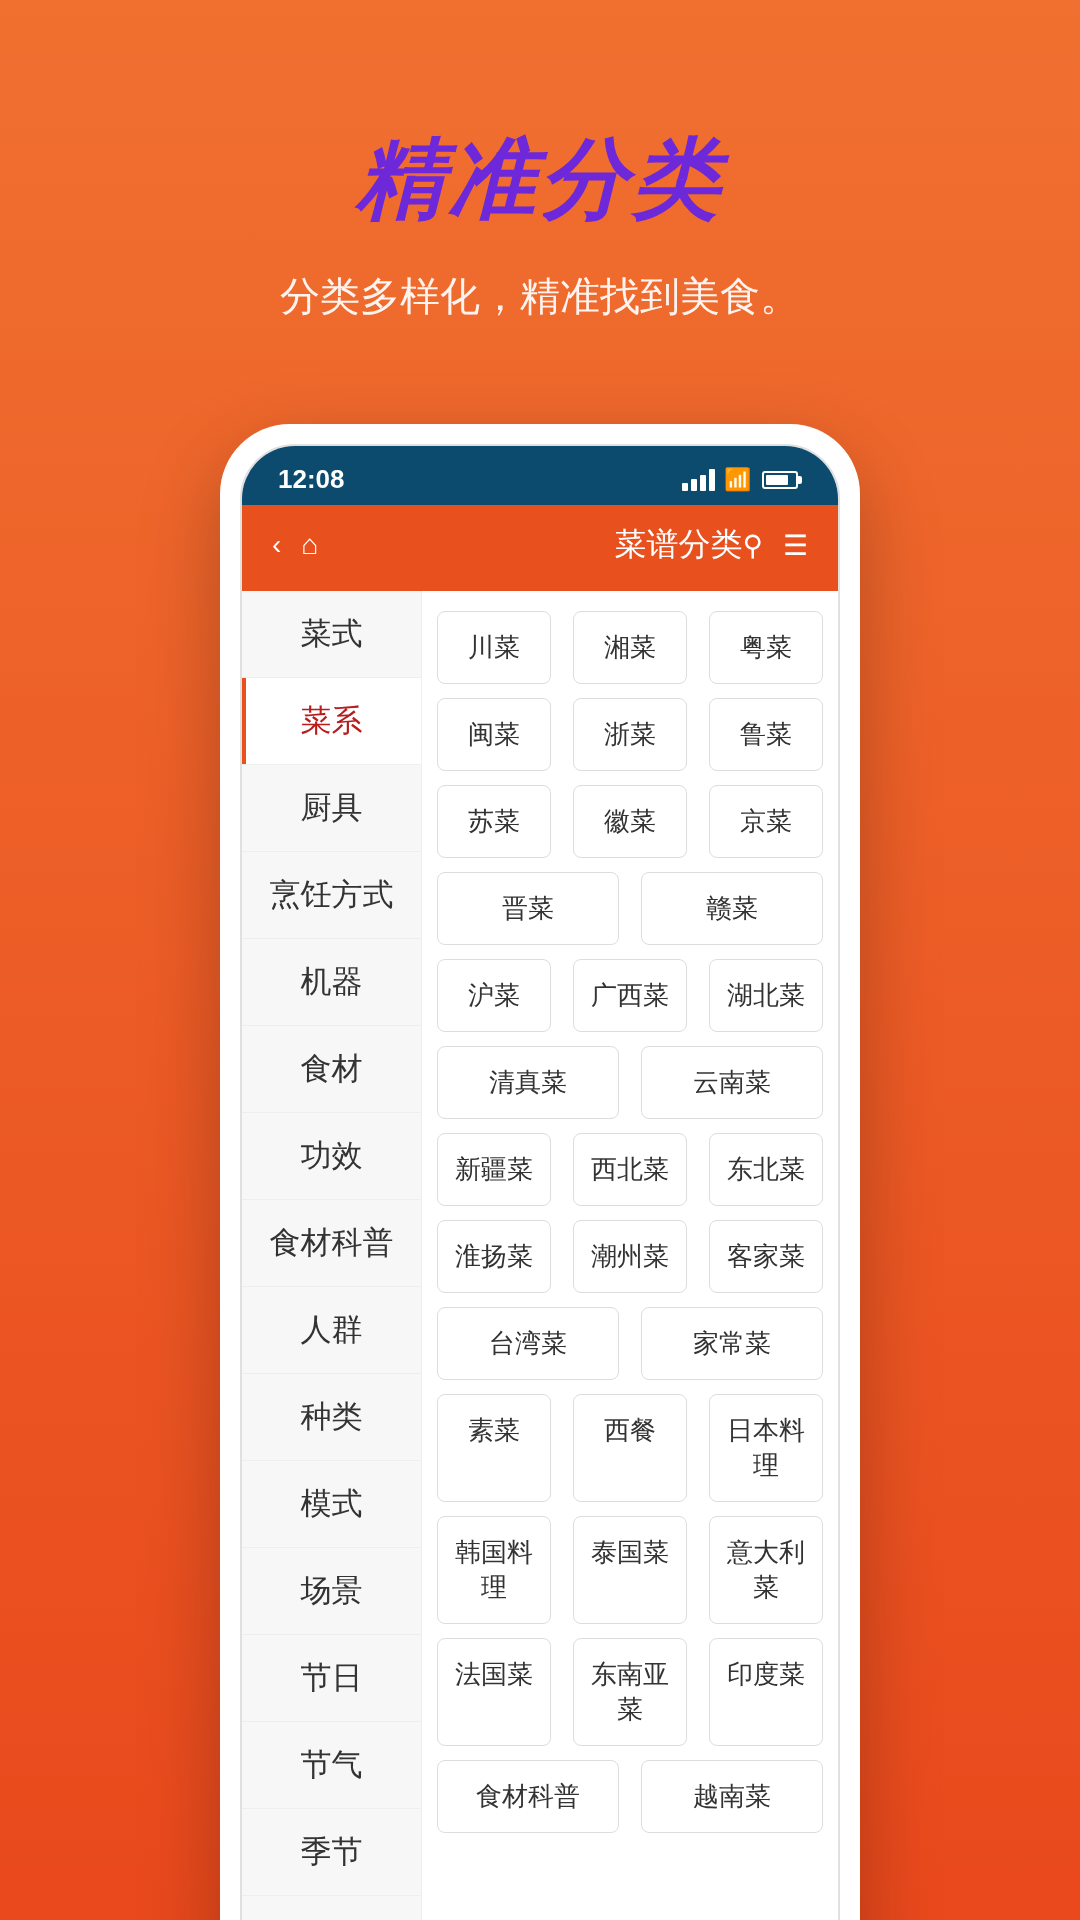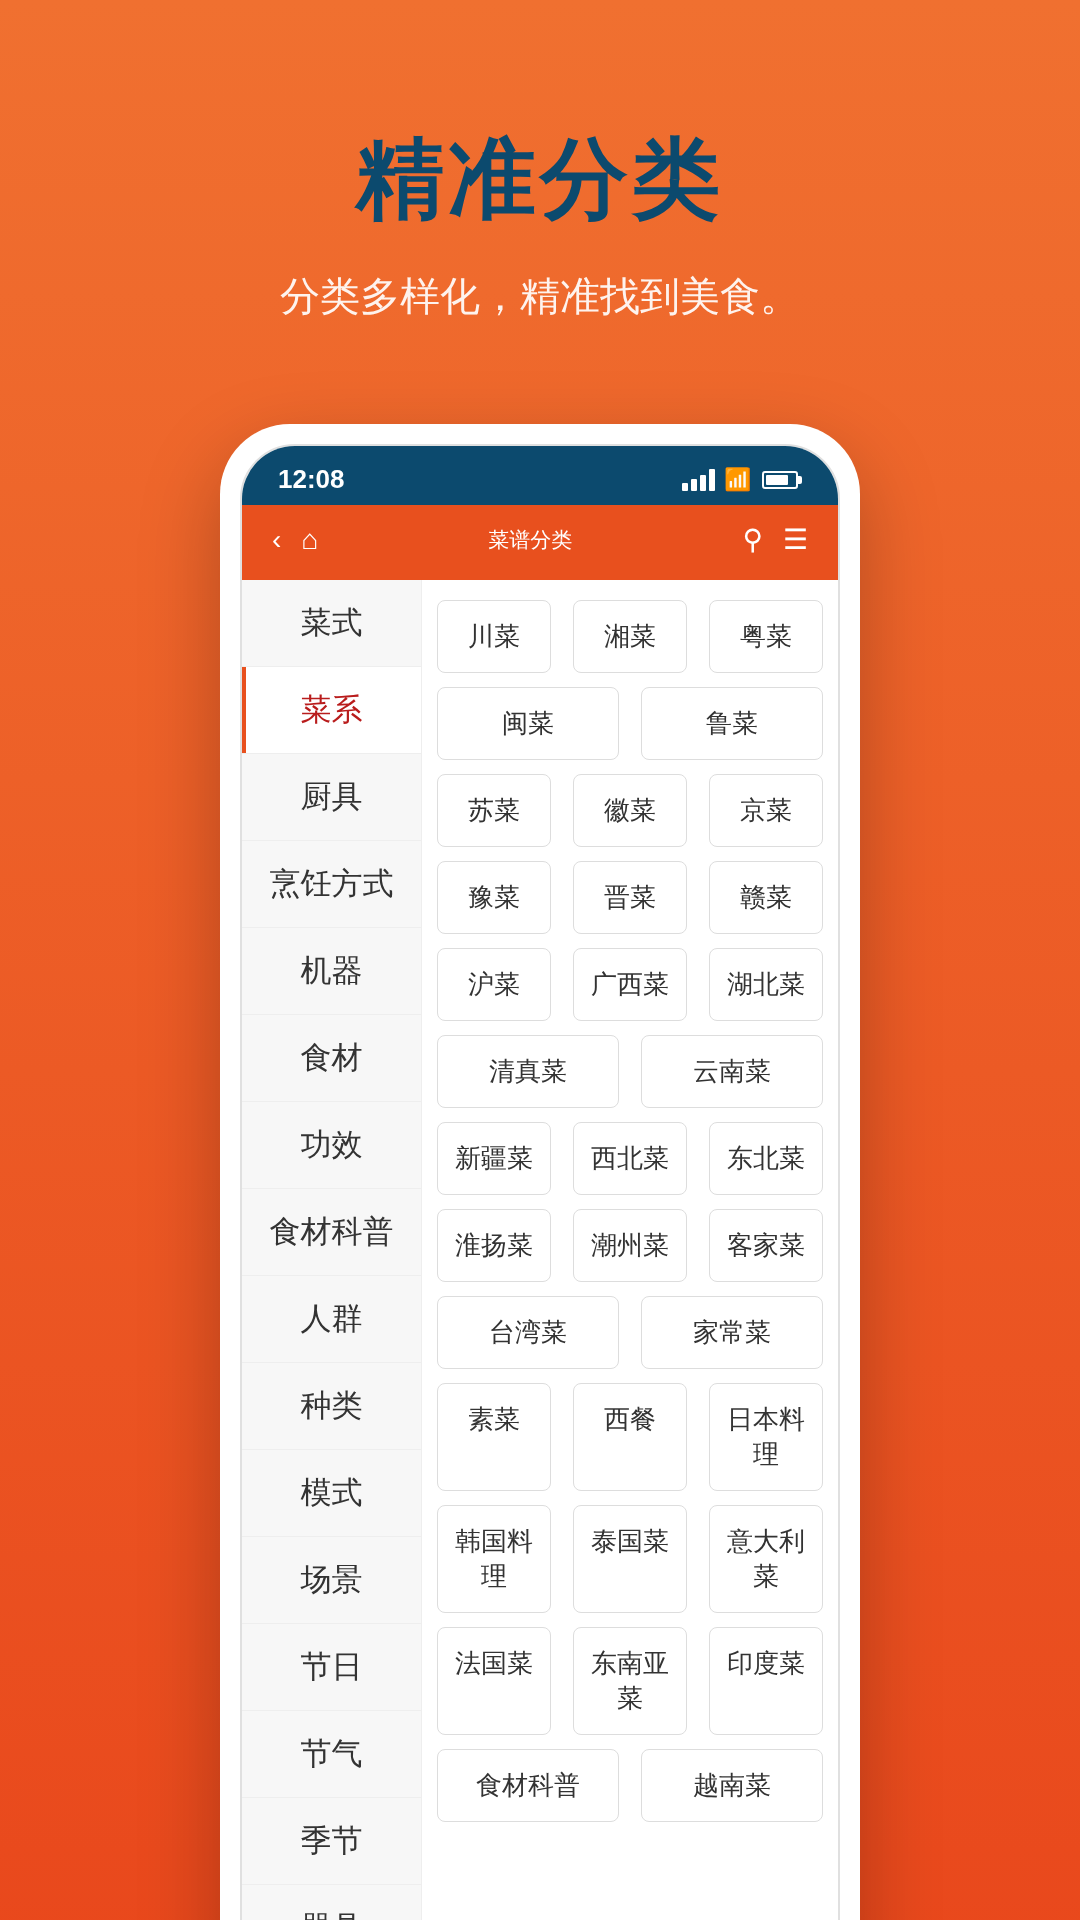--- a/index.html
+++ b/index.html
@@ -20,23 +20,24 @@
       display: flex;
       flex-direction: column;
       align-items: center;
       padding-top: 120px;
       padding-bottom: 60px;
     }
 
     .main-title {
       font-size: 88px;
       font-weight: 700;
-      color: #0c4a6e;
+      color: #6d28d9;
       letter-spacing: 4px;
       margin-bottom: 30px;
+      font-style: italic;
     }
 
     .sub-title {
       font-size: 40px;
       color: rgba(255,255,255,0.92);
       font-weight: 400;
     }
 
     
     .phone-wrapper {
@@ -134,22 +135,22 @@
     }
 
     .nav-left {
       display: flex;
       align-items: center;
       gap: 20px;
     }
 
     .nav-title {
       flex: 1;
-      text-align: center;
-      font-size: 21px;
+      text-align: right;
+      font-size: 32px;
       font-weight: 500;
       color: #fff;
     }
 
     .nav-right {
       display: flex;
       align-items: center;
       gap: 20px;
     }
 
@@ -294,29 +295,29 @@
         </div>
 
       <div class="category-grid" id="grid-container">
       <div class="grid-row">
             <div class="tag-btn">川菜</div>
             <div class="tag-btn">湘菜</div>
             <div class="tag-btn">粤菜</div>
           </div>
           <div class="grid-row">
             <div class="tag-btn">闽菜</div>
+            <div class="tag-btn">浙菜</div>
             <div class="tag-btn">鲁菜</div>
           </div>
           <div class="grid-row">
             <div class="tag-btn">苏菜</div>
             <div class="tag-btn">徽菜</div>
             <div class="tag-btn">京菜</div>
           </div>
           <div class="grid-row">
-            <div class="tag-btn">豫菜</div>
             <div class="tag-btn">晋菜</div>
             <div class="tag-btn">赣菜</div>
           </div>
           <div class="grid-row">
             <div class="tag-btn">沪菜</div>
             <div class="tag-btn">广西菜</div>
             <div class="tag-btn">湖北菜</div>
           </div>
           <div class="grid-row">
             <div class="tag-btn">清真菜</div>

